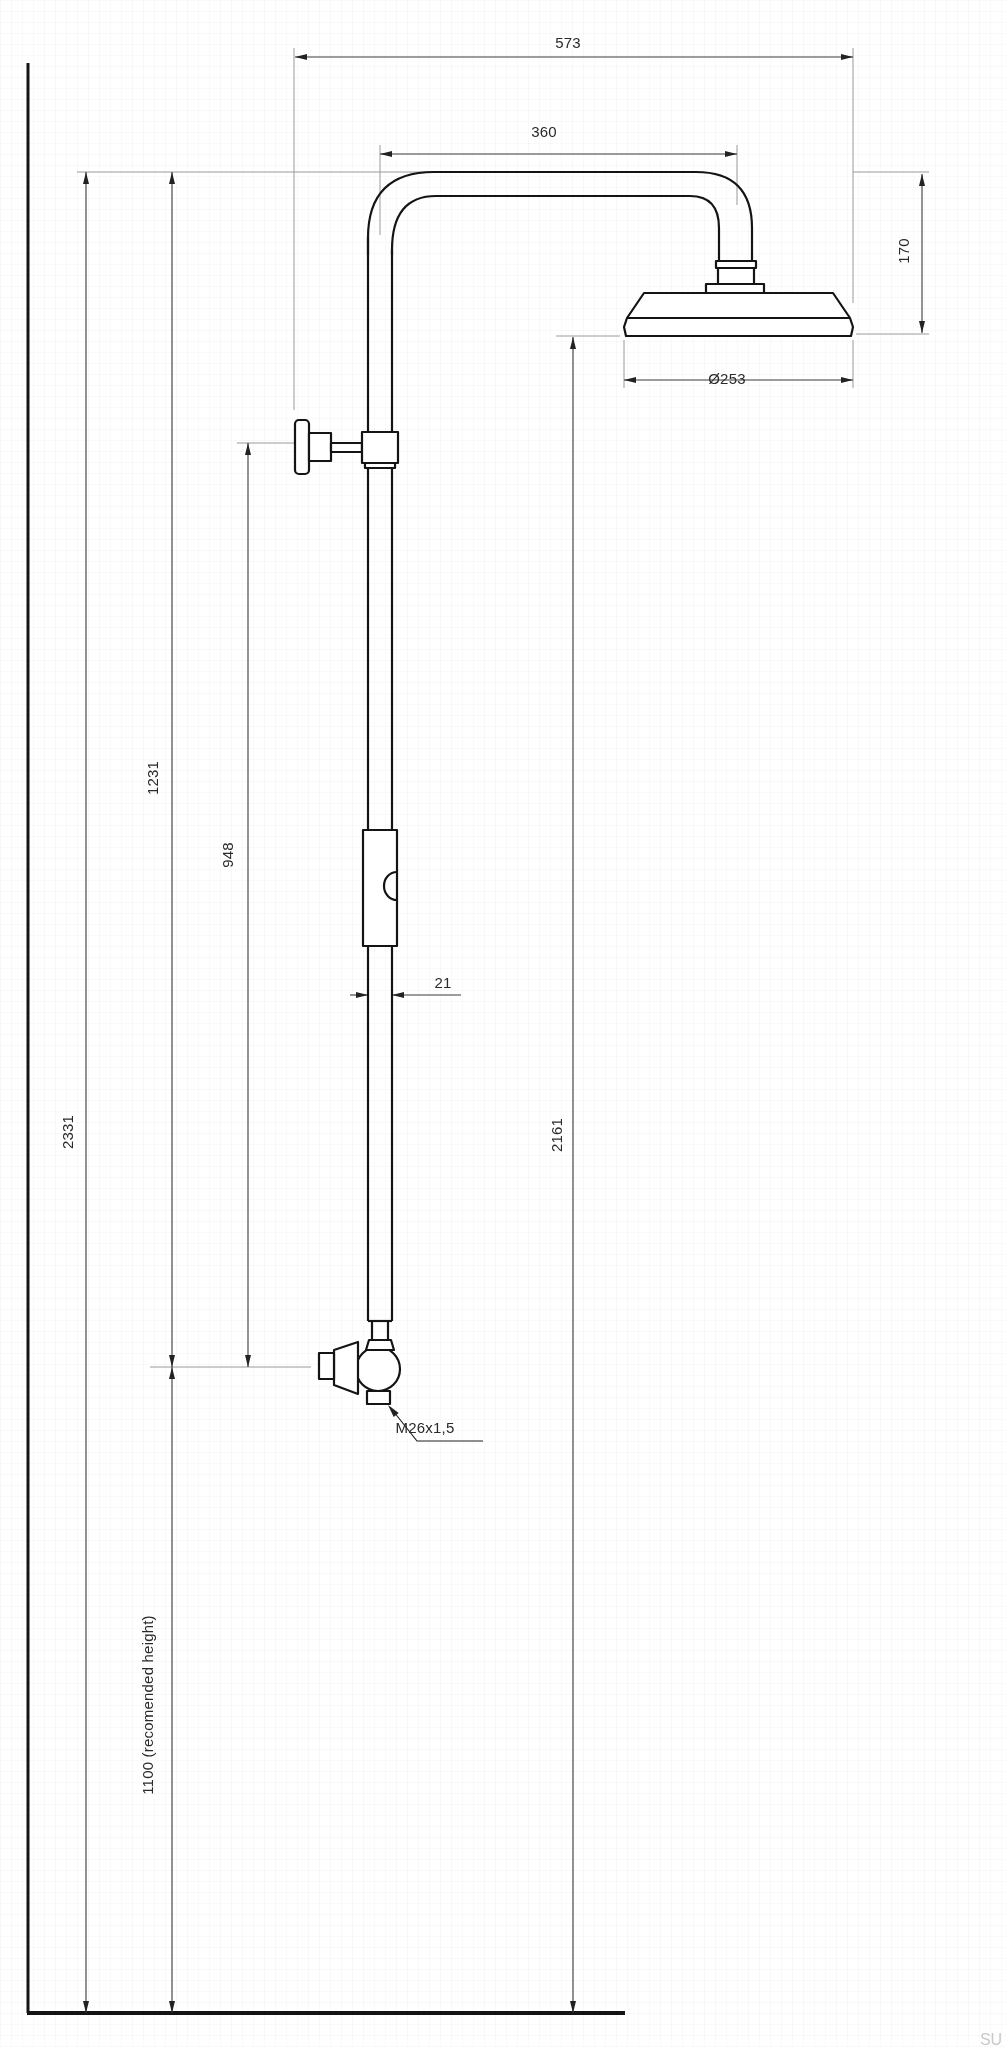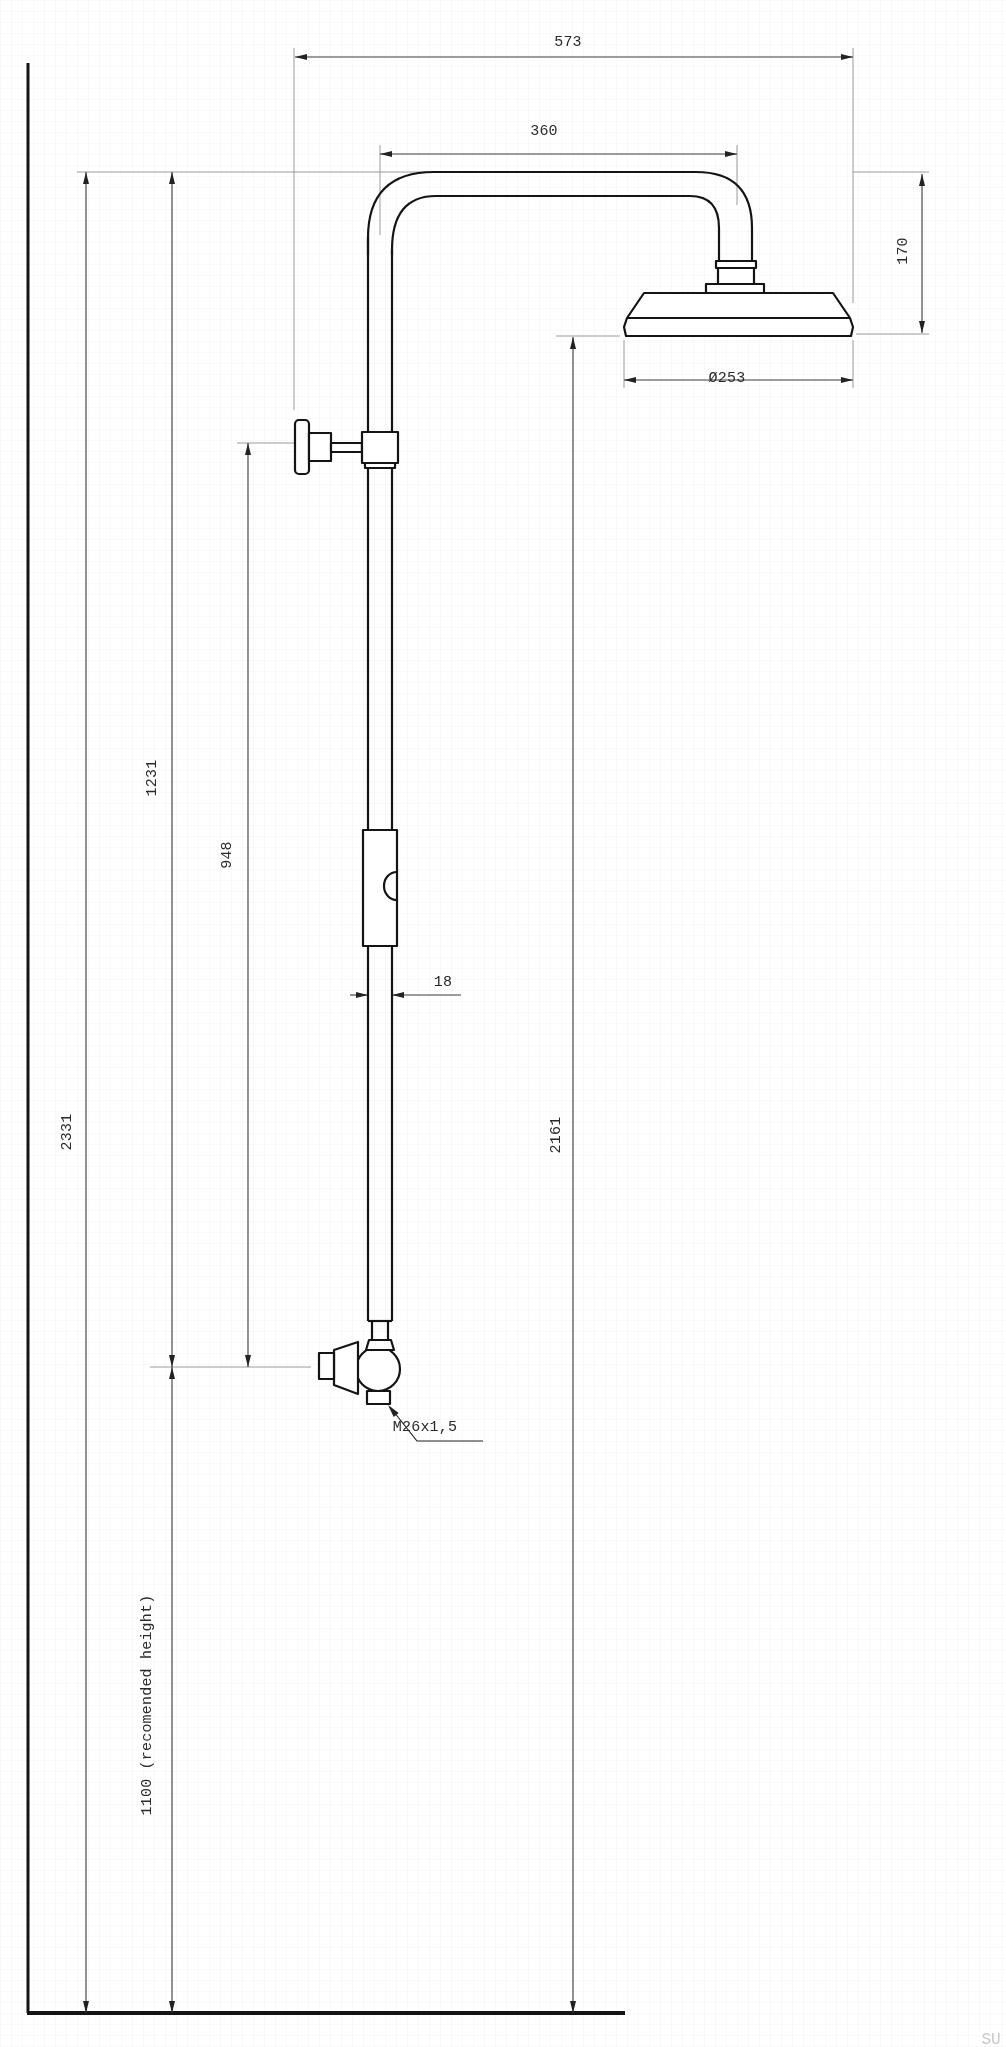--- a/index.html
+++ b/index.html
@@ -4,21 +4,21 @@
 <style>
   html,body{margin:0;padding:0;background:#fff;}
   #canvas{
     position:relative;
     width:1006px;height:2047px;
     background-color:#ffffff;
     background-image:
       linear-gradient(rgba(0,0,0,0.022) 1px, transparent 1px),
       linear-gradient(90deg, rgba(0,0,0,0.022) 1px, transparent 1px);
     background-size:11px 11px;
-    font-family:Liberation Mono, monospace;
+    font-family:Liberation Sans, sans-serif;
     overflow:hidden;
   }
   #drawing-svg{position:absolute;left:0;top:0;}
   .dim-label{
     position:absolute;
     transform:translate(-50%,-50%);
     font-size:15px;
     color:#2a2a2a;
     white-space:nowrap;
     letter-spacing:0.2px;
@@ -152,21 +152,21 @@
   <div class="dim-label rot" style="left:903px;top:251px;">170</div>
 
   <div class="dim-label" style="left:727px;top:378px;">Ø253</div>
 
   <div class="dim-label rot" style="left:152px;top:778px;">1231</div>
 
   <div class="dim-label rot" style="left:227px;top:855px;">948</div>
 
   <div class="dim-label rot" style="left:67px;top:1132px;">2331</div>
 
-  <div class="dim-label" style="left:443px;top:982px;">18</div>
+  <div class="dim-label" style="left:443px;top:982px;">21</div>
 
   <div class="dim-label rot" style="left:556px;top:1135px;">2161</div>
 
   <div class="dim-label" style="left:425px;top:1427px;">M26x1,5</div>
 
   <div class="dim-label rot" style="left:147px;top:1705px;">1100 (recomended height)</div>
 
   <div class="watermark" style="left:991px;top:2040px;">SU</div>
 </div>
 

